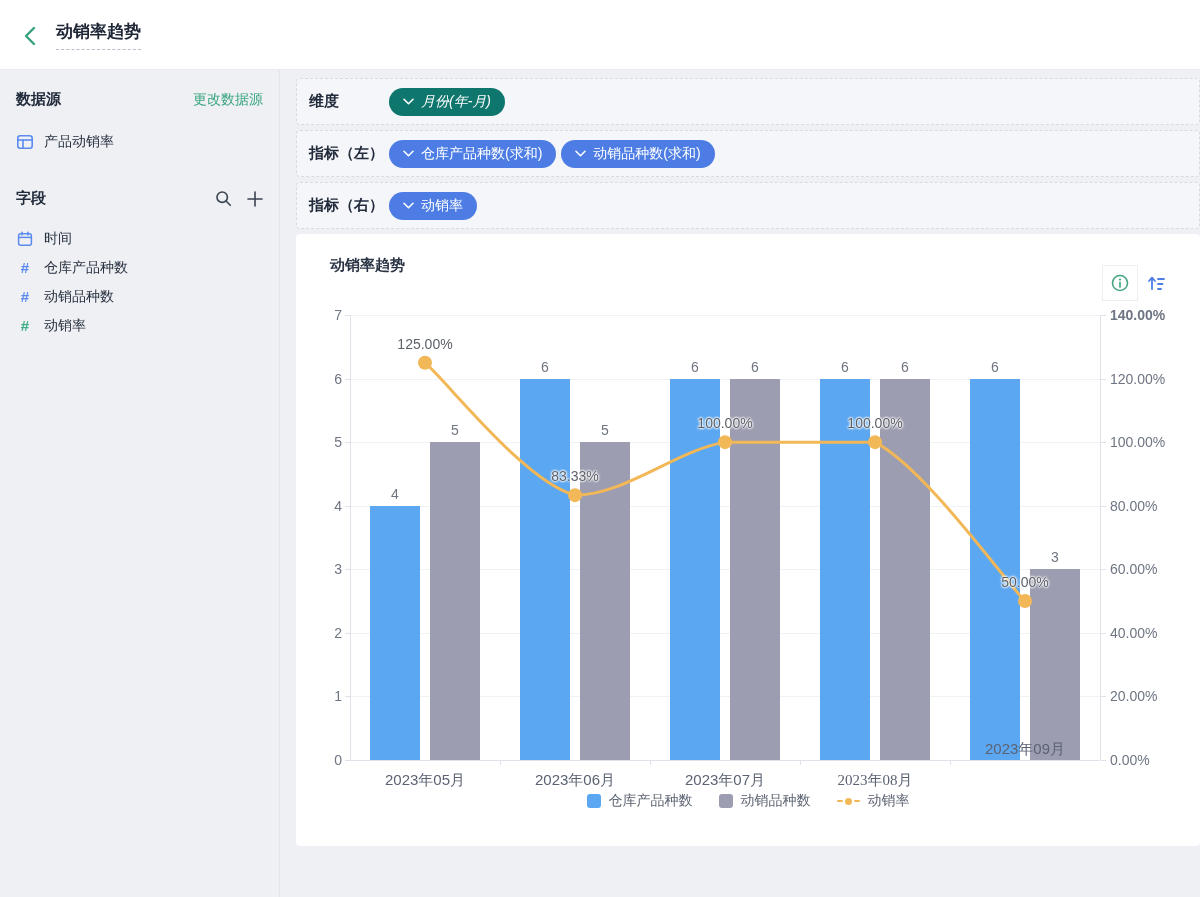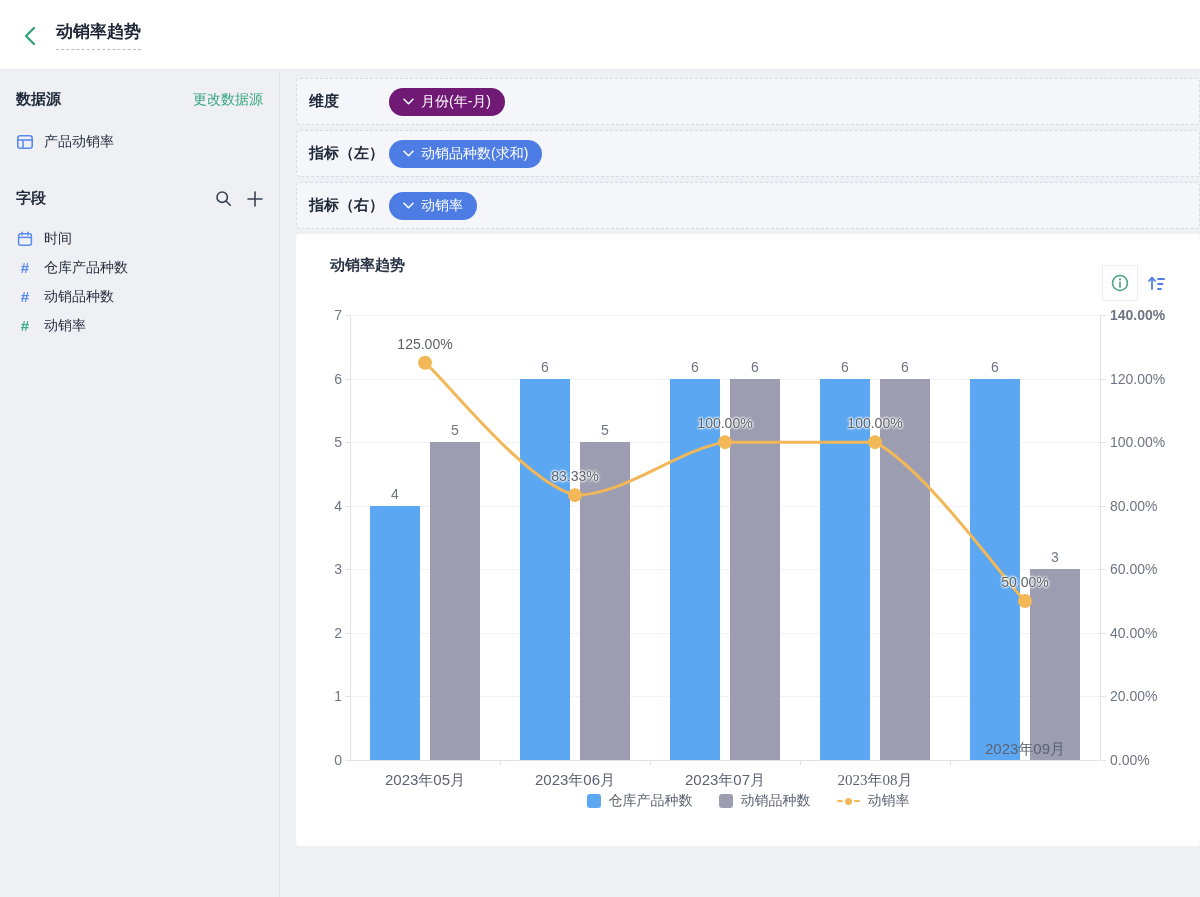--- a/index.html
+++ b/index.html
@@ -28,21 +28,21 @@
   .f-ico{width:18px;display:flex;justify-content:center;align-items:center;font-weight:700;font-size:14px;}
   
   main{flex:1;padding:8px 0 0 16px;box-sizing:border-box;}
   .cfg-row{height:47px;background:#f5f6f9;border:1px dashed #d7dae0;border-radius:4px;
            display:flex;align-items:center;padding:0 12px;margin-bottom:5px;box-sizing:border-box;}
   .cfg-label{font-size:15px;font-weight:600;color:#222b3b;flex:none;}
   .cfg-label.fixed{width:80px;}
   .pills{display:flex;gap:5px;}
   .pill{height:28px;border-radius:14px;display:inline-flex;align-items:center;gap:7px;
         padding:0 14px;color:#fff;font-size:14px;cursor:pointer;white-space:nowrap;}
-  .pill.green{background:#701a75;}
+  .pill.green{background:#0f766e;font-style:italic;}
   .pill.blue{background:#4d7de4;}
   .cfg-hint{font-size:14px;color:#9aa1ad;margin-left:8px;}
   .flt-ico{margin-left:8px;display:flex;align-items:center;}
   
   .card{position:relative;margin-top:4px;width:904px;height:612px;background:#fff;border-radius:4px;}
   .chart-title{position:absolute;left:34px;top:22px;font-size:15px;font-weight:600;color:#2b3445;}
   .chart-btns{position:absolute;top:31px;left:806px;display:flex;}
   .icon-btn{width:36px;height:36px;background:#fff;border:1px solid #eceef2;display:flex;
             align-items:center;justify-content:center;cursor:pointer;padding:0;}
   .icon-btn + .icon-btn{border:none;}
@@ -153,20 +153,28 @@
   <polyline points="1,1.3 5.5,5.7 10,1.3" fill="none" stroke="#fff" stroke-width="1.6" stroke-linecap="round" stroke-linejoin="round"></polyline>
                   </svg>
                 </span>
         <span>月份(年-月)</span>
               </span>
             </div>
           </div>
           <div class="cfg-row">
             <span class="cfg-label fixed">指标（左）</span>
             <div class="pills">
+              <span class="pill blue">
+                <span style="display:flex;">
+                  <svg width="11" height="7" viewBox="0 0 11 7">
+  <polyline points="1,1.3 5.5,5.7 10,1.3" fill="none" stroke="#fff" stroke-width="1.6" stroke-linecap="round" stroke-linejoin="round"></polyline>
+                  </svg>
+                </span>
+        <span>仓库产品种数(求和)</span>
+              </span>
               <span class="pill blue">
                 <span style="display:flex;">
                   <svg width="11" height="7" viewBox="0 0 11 7">
   <polyline points="1,1.3 5.5,5.7 10,1.3" fill="none" stroke="#fff" stroke-width="1.6" stroke-linecap="round" stroke-linejoin="round"></polyline>
                   </svg>
                 </span>
         <span>动销品种数(求和)</span>
               </span>
             </div>
           </div>

